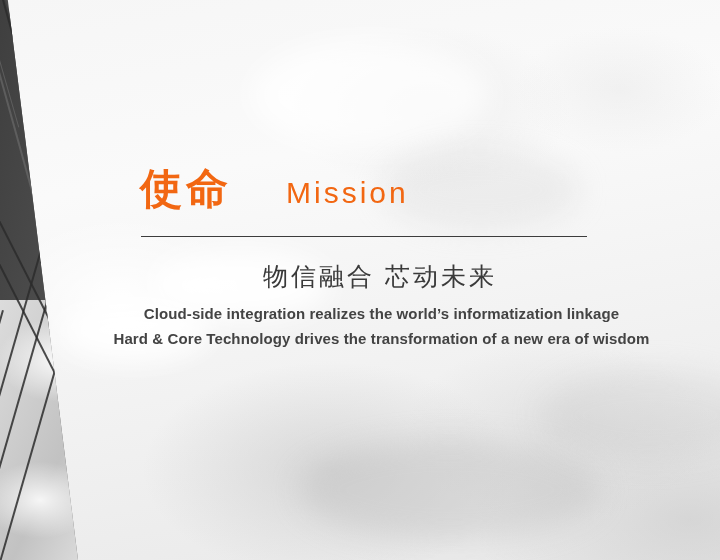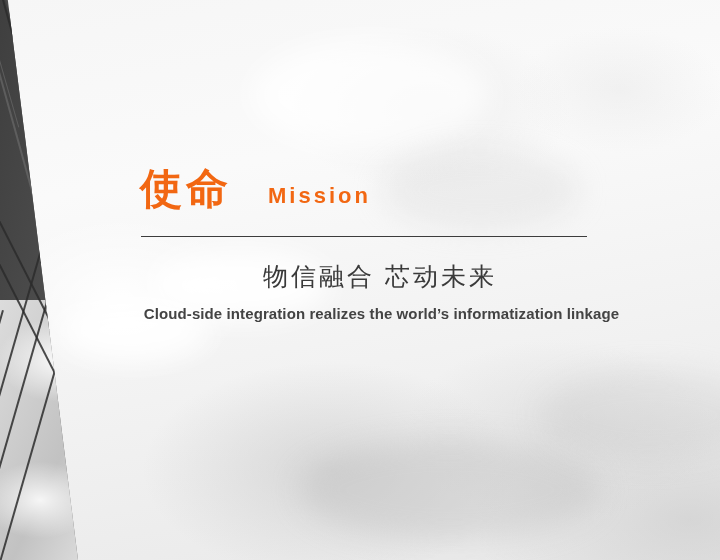--- a/index.html
+++ b/index.html
@@ -102,33 +102,33 @@
     position: absolute;
     left: 0; top: 0;
     width: 720px; height: 560px;
   }
   .heading {
     position: absolute;
     left: 140px;
     top: 168px;
     display: flex;
     align-items: baseline;
-    gap: 36px;
+    gap: 54px;
     color: #F26712;
   }
   .heading-cn {
     font-size: 42px;
     font-weight: 700;
     letter-spacing: 4px;
     line-height: 1;
     color: #F26712;
   }
   .heading-en {
-    font-size: 22px;
-    font-weight: 700;
+    font-size: 30px;
+    font-weight: 400;
     letter-spacing: 3px;
     line-height: 1;
     color: #F26712;
     text-align: right;
   }
   .divider {
     position: absolute;
     left: 141px;
     top: 236px;
     width: 446px;
@@ -204,15 +204,16 @@
       <span class="heading-cn">使命</span>
       <span class="heading-en">Mission</span>
     </div>
 
     <div class="divider"></div>
 
     <div class="subtitle-cn">物信融合 芯动未来</div>
 
     <div class="tagline tagline-1">Cloud-side integration realizes the world’s informatization linkage</div>
 
+    <div class="tagline tagline-2">Hard &amp; Core Technology drives the transformation of a new era of wisdom</div>
 
   </div>
 </div>
 
 </body></html>

